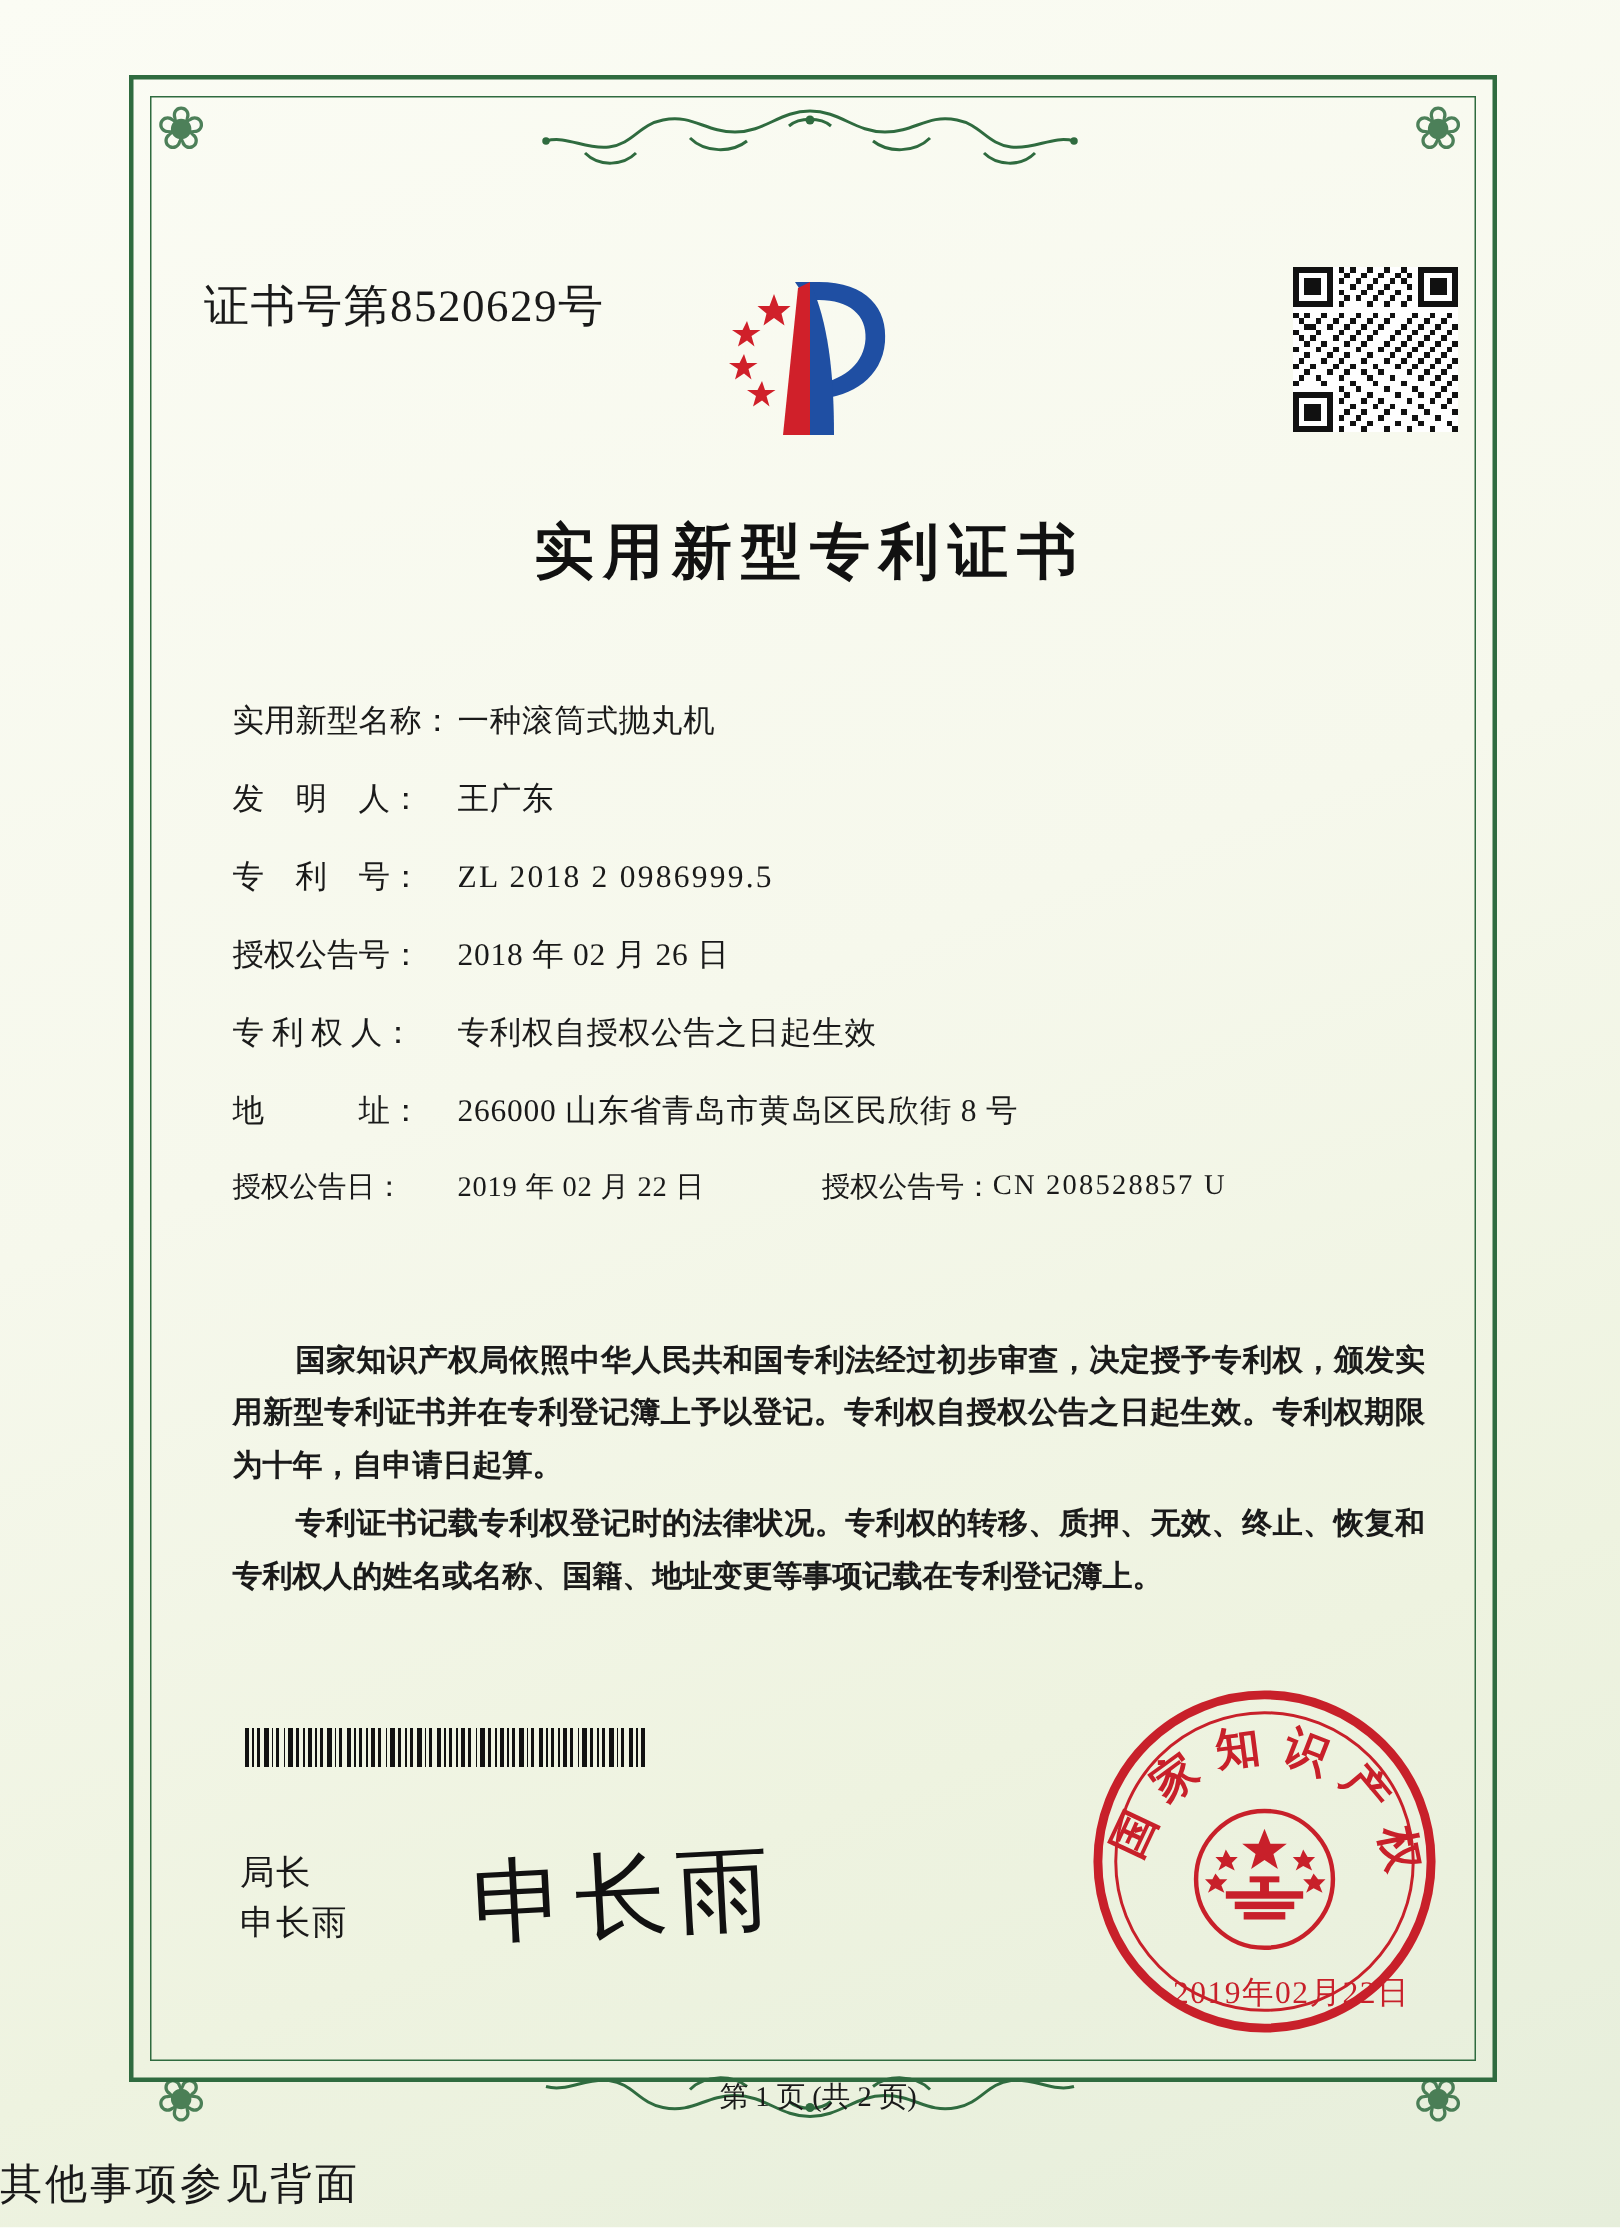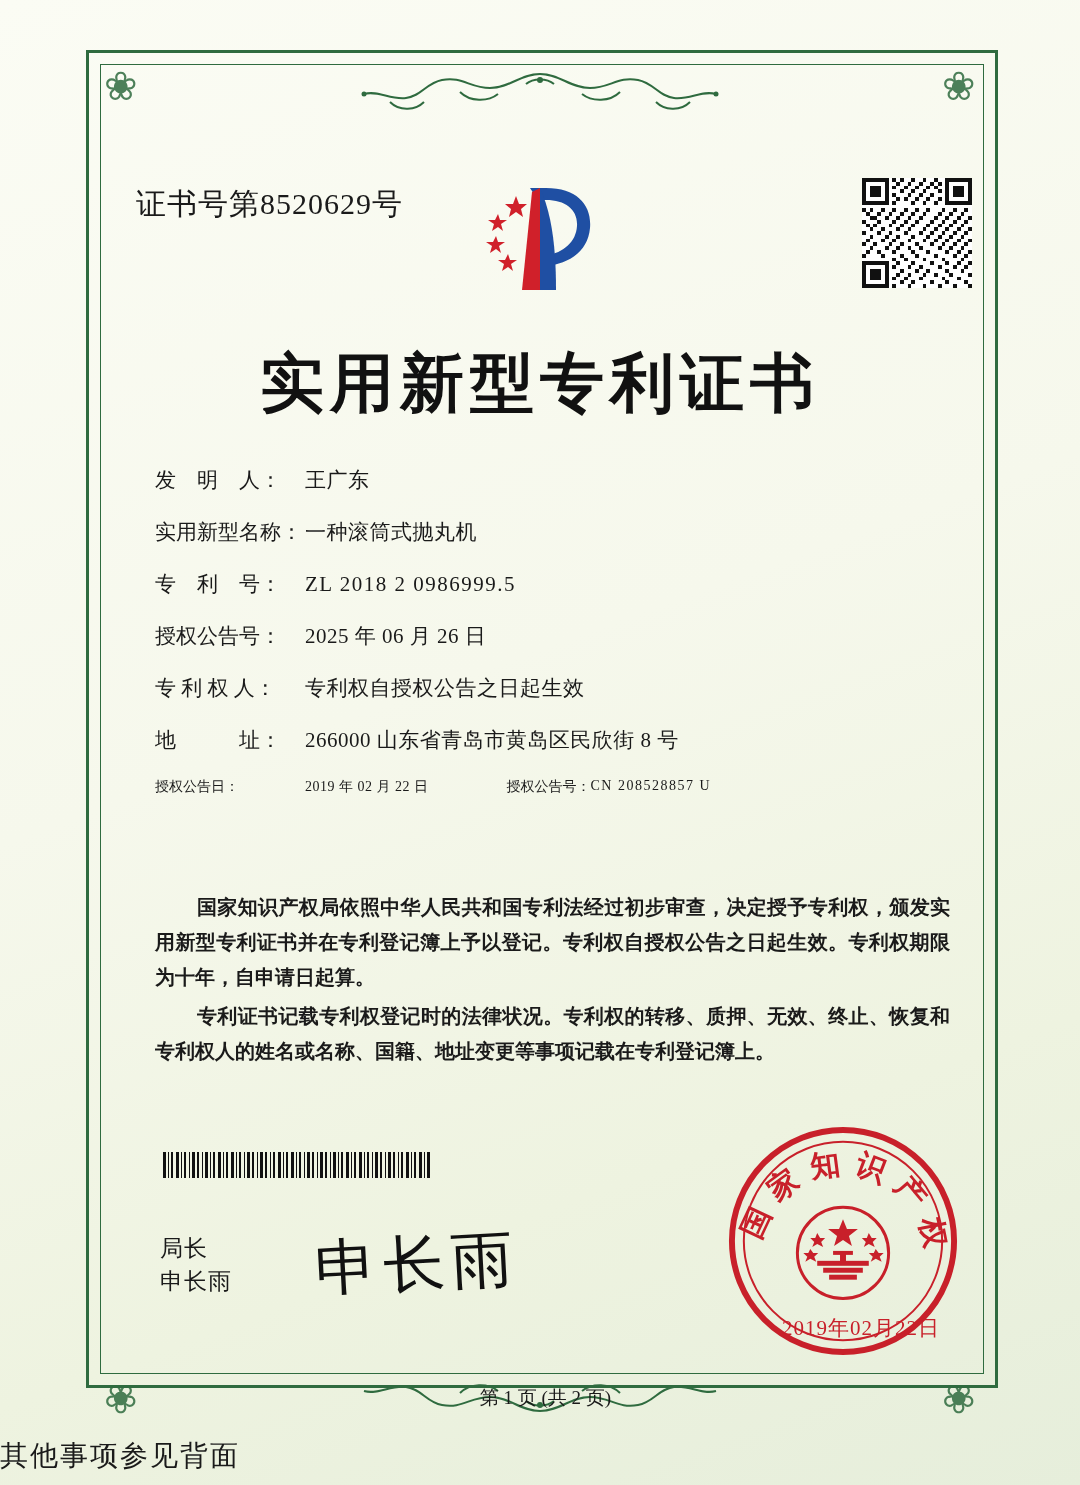--- a/index.html
+++ b/index.html
@@ -98,21 +98,21 @@
     width: 110px;
     height: 110px;
   }
 
   .title {
     position: absolute;
     left: 0;
     right: 0;
     top: 340px;
     text-align: center;
-    font-size: 64px;
+    font-size: 40px;
     font-weight: bold;
     letter-spacing: 6px;
     font-family: "DejaVu Serif", "Liberation Serif", serif;
     color: #111;
   }
 
   
   .fields {
     position: absolute;
     left: 155px;
@@ -133,22 +133,22 @@
   }
   .field-value {
     letter-spacing: 0.5px;
   }
   .field-value.mono {
     font-family: "Liberation Serif", serif;
     letter-spacing: 1.5px;
   }
   .field-row-dual {
     display: flex;
-    align-items: flex-start;
-    font-size: 14px;
+    align-items: center;
+    font-size: 19px;
     white-space: nowrap;
     margin-bottom: 22px;
   }
   .field-row-dual .second {
     margin-left: 78px;
   }
 
   
   .paragraphs {
     position: absolute;
@@ -490,34 +490,34 @@
         <rect x="20" y="28" width="1" height="1"></rect>
         <rect x="24" y="28" width="1" height="1"></rect>
         <rect x="28" y="28" width="1" height="1"></rect>
     </g>
   </svg>
 
   <div class="title">实用新型专利证书</div>
 
   <div class="fields">
     <div class="field-row">
+      <span class="field-label">实用新型名称：</span>
+      <span class="field-value">一种滚筒式抛丸机</span>
+    </div>
+    <div class="field-row">
       <span class="field-label">发　明　人：</span>
       <span class="field-value">王广东</span>
-    </div>
-    <div class="field-row">
-      <span class="field-label">实用新型名称：</span>
-      <span class="field-value">一种滚筒式抛丸机</span>
     </div>
     <div class="field-row">
       <span class="field-label">专　利　号：</span>
       <span class="field-value mono">ZL 2018 2 0986999.5</span>
     </div>
     <div class="field-row">
       <span class="field-label">授权公告号：</span>
-      <span class="field-value">2025 年 06 月 26 日</span>
+      <span class="field-value">2018 年 02 月 26 日</span>
     </div>
     <div class="field-row">
       <span class="field-label">专 利 权 人：</span>
       <span class="field-value">专利权自授权公告之日起生效</span>
     </div>
     <div class="field-row">
       <span class="field-label">地　　　址：</span>
       <span class="field-value">266000 山东省青岛市黄岛区民欣街 8 号</span>
     </div>
     <div class="field-row-dual">

